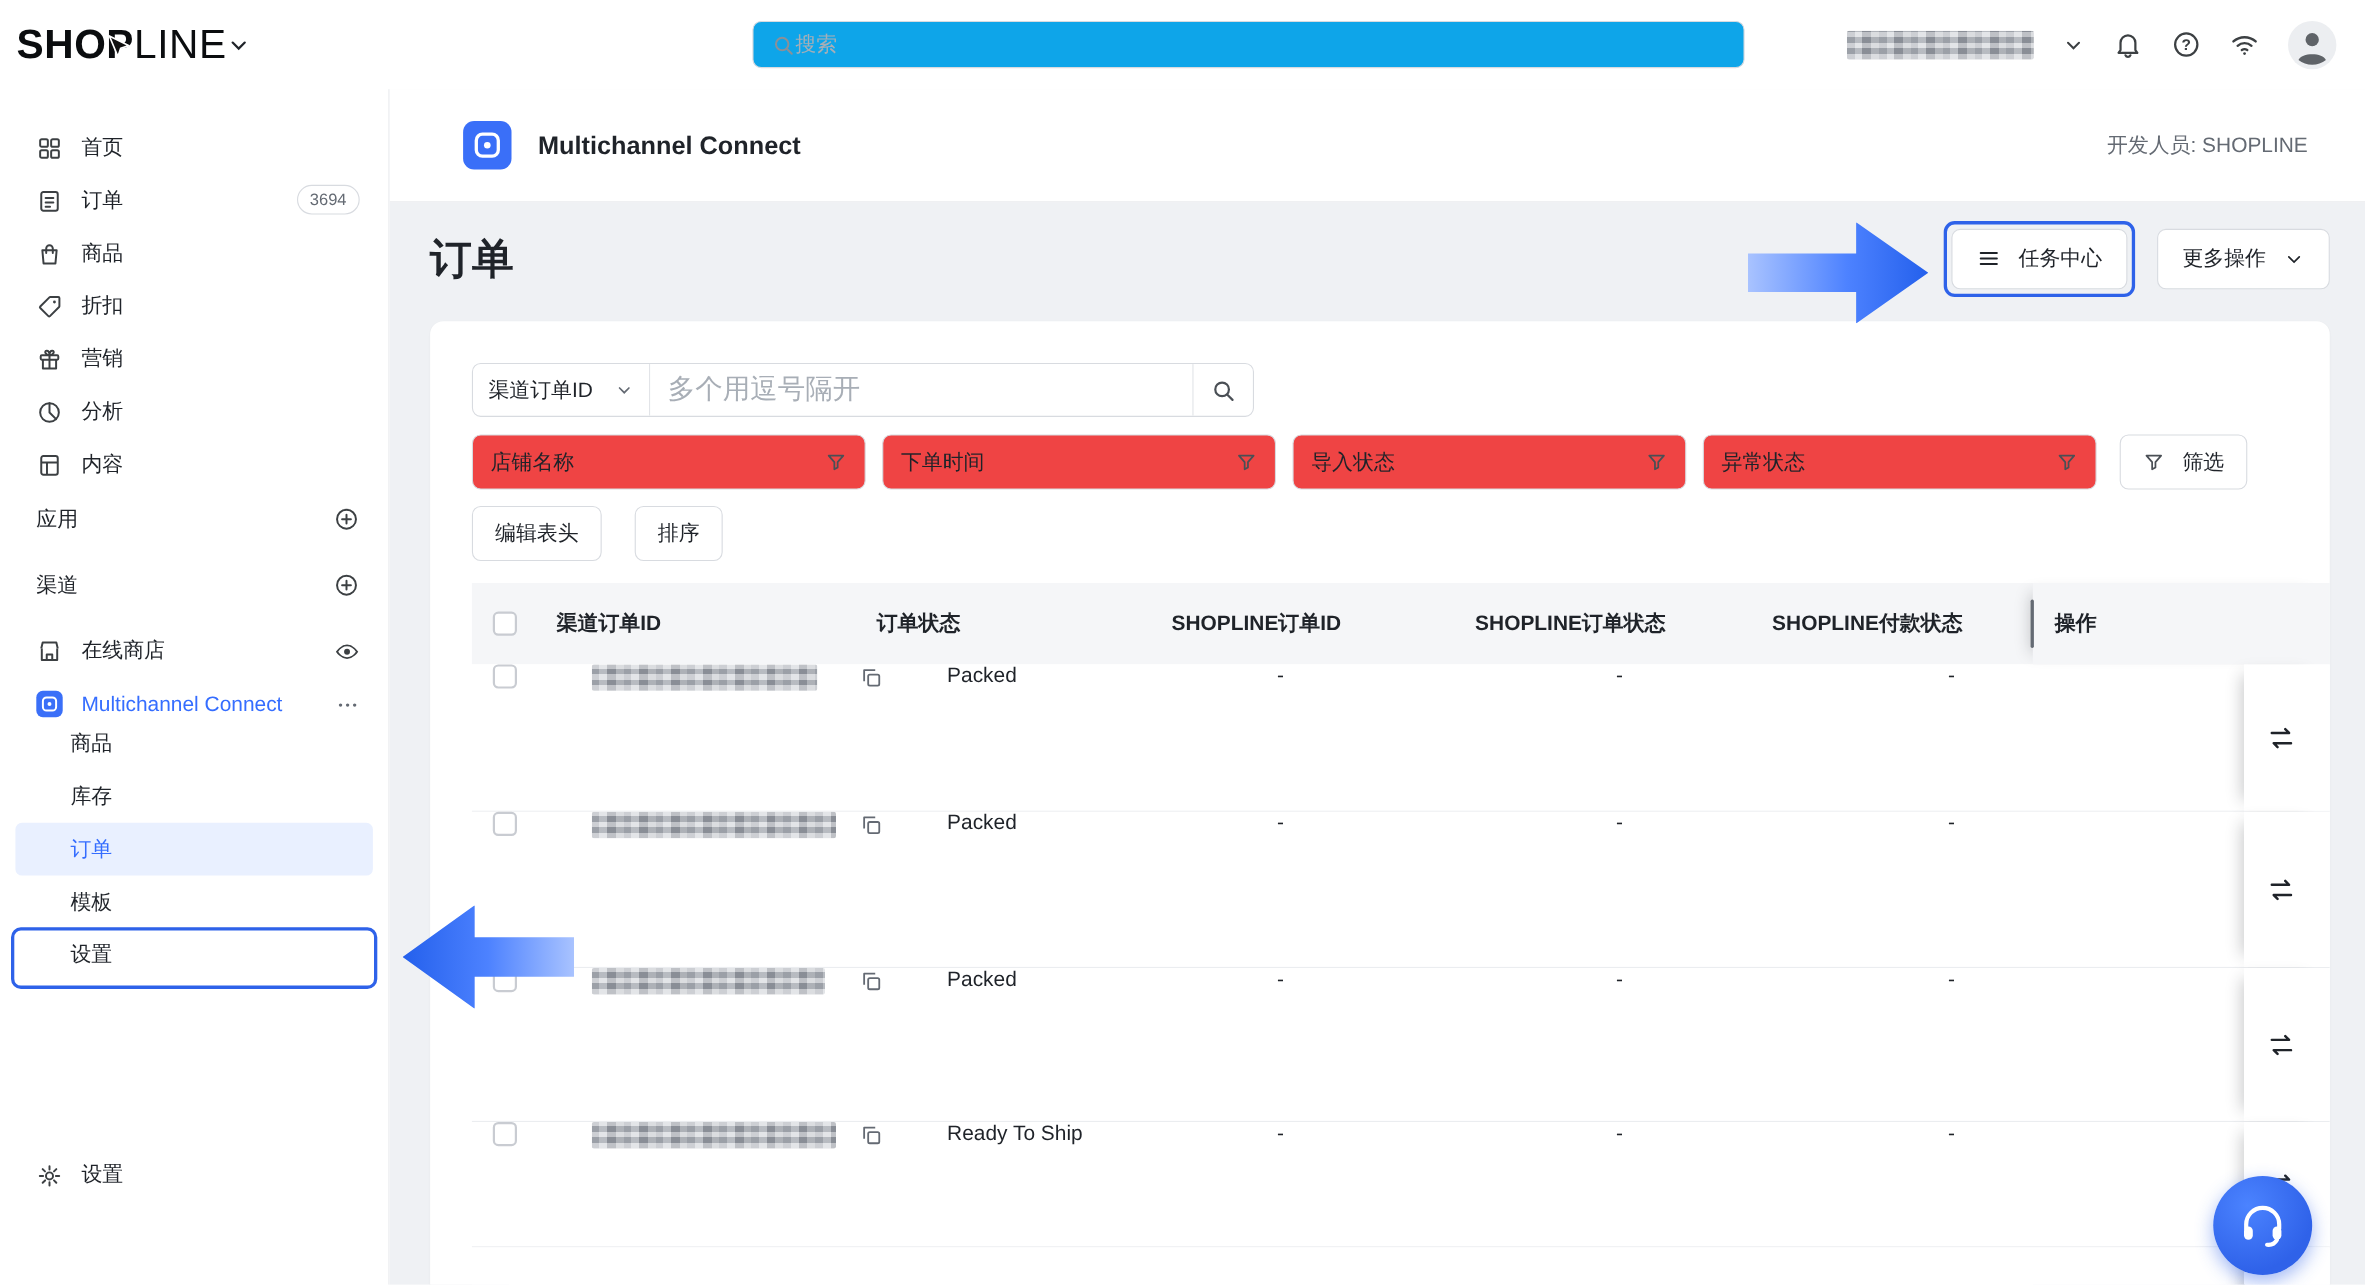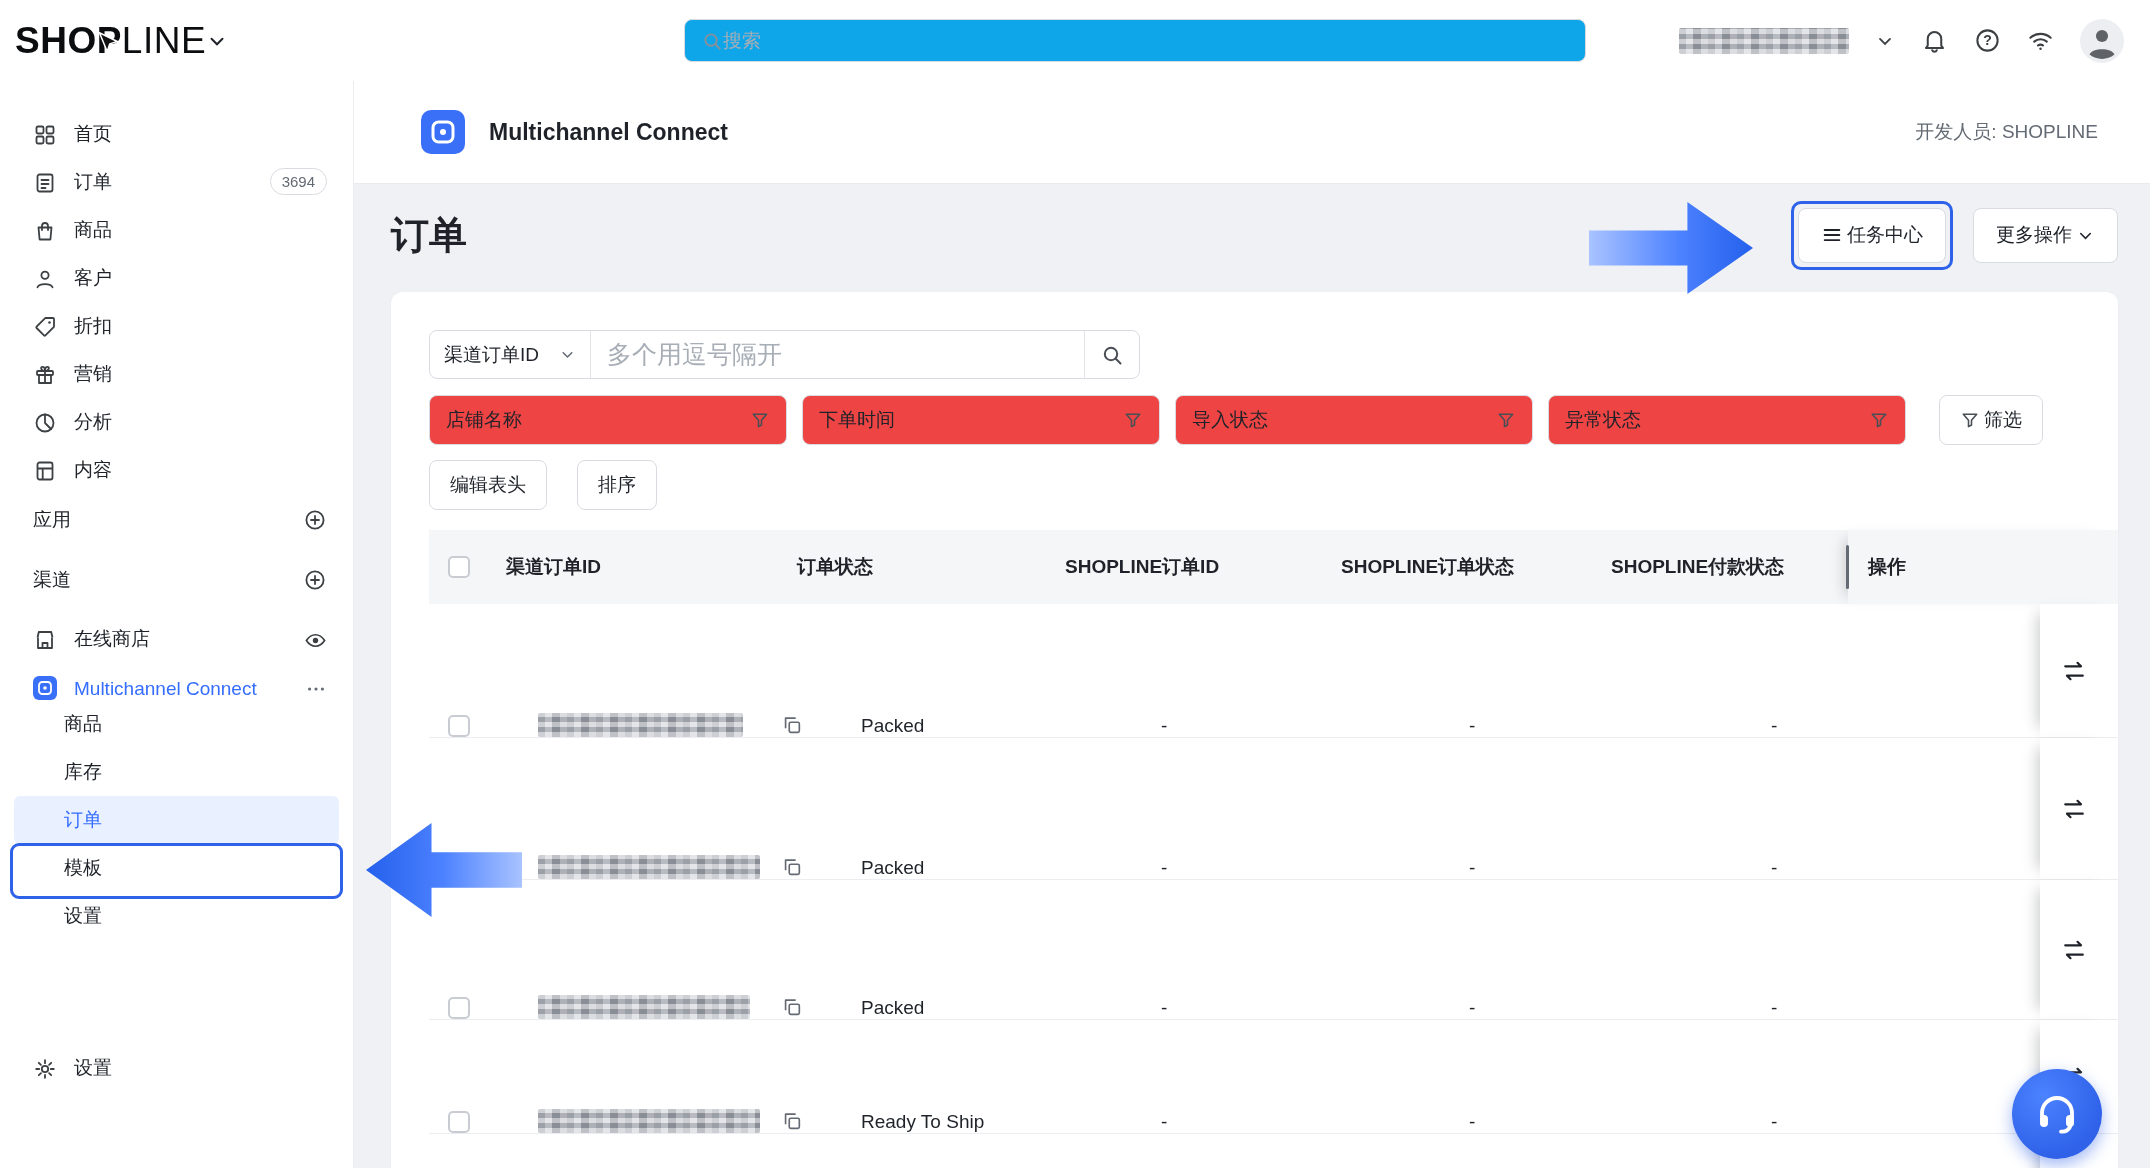--- a/index.html
+++ b/index.html
@@ -43,21 +43,21 @@
   
   .main { position:absolute; left:354px; top:81px; right:0; bottom:0; background:#eff1f4; overflow:hidden; }
   .app-header { height:103px; background:#fff; border-bottom:1px solid #e8eaed; display:flex; align-items:center; padding:0 52px 0 67px; }
   .app-icon { width:44px; height:44px; border-radius:10px; background:#3a6ff8; display:flex; align-items:center; justify-content:center; margin-right:24px; flex:none; }
   .app-title { font-size:23px; font-weight:700; }
   .dev-label { margin-left:auto; color:#646a73; font-size:19px; }
 
   .page-head { margin:16px 32px 0 37px; height:70px; display:flex; align-items:center; }
   .page-title { font-size:38px; font-weight:700; }
   .head-actions { margin-left:auto; display:flex; align-items:center; gap:20px; }
-  .btn { background:#fff; border:1px solid #d8dbe0; border-radius:8px; height:55px; display:flex; align-items:center; justify-content:center; gap:4px; font-size:19px; padding:0 22px; cursor:pointer; color:#1f2329; white-space:nowrap; }
+  .btn { background:#fff; border:1px solid #d8dbe0; border-radius:8px; height:55px; display:flex; align-items:center; justify-content:center; gap:16px; font-size:19px; padding:0 22px; cursor:pointer; color:#1f2329; white-space:nowrap; }
   .task-outline { border:3px solid #2e62e9; border-radius:10px; padding:4px; }
 
   .card { margin:22px 32px 0 37px; background:#fff; border-radius:12px; box-shadow:0 1px 2px rgba(0,0,0,.05); height:920px; overflow:hidden; }
 
   
   .filter-row1 { display:flex; margin:38px 38px 0 38px; }
   .compound { display:flex; border:1px solid #d8dbe0; border-radius:8px; height:49px; overflow:hidden; background:#fff; }
   .seg-select { width:161px; display:flex; align-items:center; gap:8px; padding:0 14px; border-right:1px solid #e2e4e8; font-size:19px; cursor:pointer; }
   .seg-input { width:493px; display:flex; align-items:center; padding:0 16px; }
   .seg-input input { border:none; outline:none; width:100%; font-size:25px; font-family:inherit; color:#1f2329; }
@@ -69,21 +69,21 @@
   .filter-box .funnel, .filter-btn-ic { color:#4a4f55; }
   .filter-box .funnel { margin-left:auto; }
   .filter-btn { margin-left:auto; height:50px; padding:0 20px; }
 
   .filter-row3 { display:flex; gap:30px; margin:15px 38px 0 38px; }
   .small-btn { height:50px; padding:0 20px; }
 
   
   .table { margin:20px 0 0 38px; }
   .thead { display:flex; align-items:center; height:74px; background:#f5f6f8; font-weight:700; font-size:19px; }
-  .trow { display:flex; align-items:flex-end; background:#fff; border-bottom:1px solid #ebedf0; font-size:19px;gap:32px; }
+  .trow { display:flex; align-items:flex-start; background:#fff; border-bottom:1px solid #ebedf0; font-size:19px;gap:32px; }
   .tbody .trow:nth-child(1) { height:134px; }
   .tbody .trow:nth-child(2) { height:142px; }
   .tbody .trow:nth-child(3) { height:140px; }
   .tbody .trow:nth-child(4) { height:114px; }
   .tbody .trow:nth-child(5) { height:60px; border-bottom:none; }
   .cell-cb { flex:none; width:77px; display:flex; align-items:center; padding-left:19px; }
   .cell-id { flex:none; width:291px; display:flex; align-items:center; }
   .cell-status { flex:none; width:268px; }
   .cell-sid { flex:none; width:276px; }
   .cell-sstatus { flex:none; width:270px; }
@@ -203,29 +203,20 @@
     <span class="sicon">
         <svg viewBox="0 0 24 24" fill="none" stroke="currentColor" stroke-width="1.8" stroke-linejoin="round">
           <path d="M5.5 8.5h13l-1.1 12H6.6z"></path>
           <path d="M9 11V7a3 3 0 0 1 6 0v4" stroke-linecap="round"></path>
         </svg>
       </span>
     <span>商品</span>
   </div>
   <div class="side-item">
     <span class="sicon">
-        <svg viewBox="0 0 24 24" fill="none" stroke="currentColor" stroke-width="1.8" stroke-linecap="round">
-          <circle cx="12" cy="8.2" r="3.6"></circle>
-          <path d="M4.5 20.3c1.2-4.2 13.8-4.2 15 0"></path>
-        </svg>
-      </span>
-    <span>客户</span>
-  </div>
-  <div class="side-item">
-    <span class="sicon">
         <svg viewBox="0 0 24 24" fill="none" stroke="currentColor" stroke-width="1.8" stroke-linejoin="round">
           <path d="M12.6 3H20a1 1 0 0 1 1 1v7.4a1 1 0 0 1-.3.7l-8.3 8.3a1 1 0 0 1-1.4 0L3.6 13a1 1 0 0 1 0-1.4l8.3-8.3a1 1 0 0 1 .7-.3z"></path>
           <circle cx="16.5" cy="7.5" r="1.3" fill="currentColor" stroke="none"></circle>
         </svg>
       </span>
     <span>折扣</span>
   </div>
   <div class="side-item">
     <span class="sicon">
         <svg viewBox="0 0 24 24" fill="none" stroke="currentColor" stroke-width="1.8" stroke-linejoin="round">

